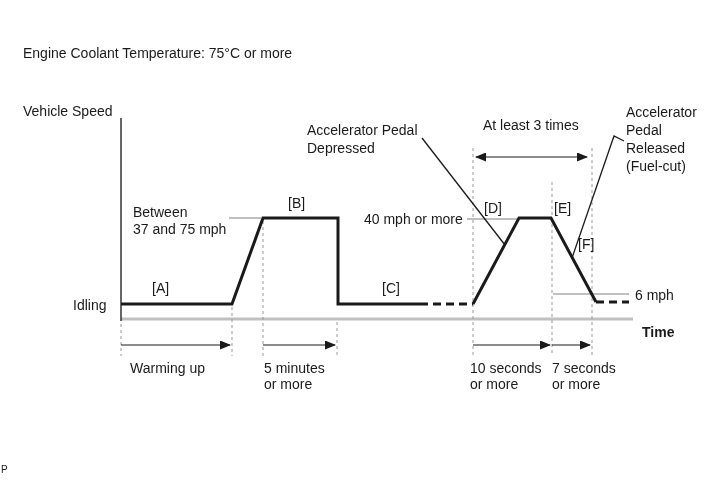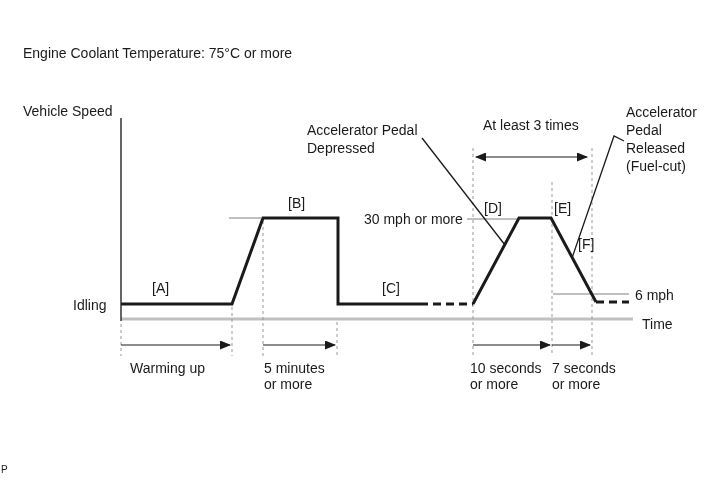--- a/index.html
+++ b/index.html
@@ -63,24 +63,26 @@
 
     <g stroke="#1a1a1a" stroke-width="1.3" fill="none">
       <line x1="422" y1="138" x2="505" y2="245"></line>
       <polyline points="624,141 614,136 572,258"></polyline>
     </g>
   </svg>
 
   <div class="lbl" style="left:23px;top:45px;">Engine Coolant Temperature: 75°C or more</div>
 
   <div class="lbl" style="left:23px;top:103px;">Vehicle Speed</div>
-  <div class="lbl" style="left:642px;top:316px;">Time</div>
+  <div class="lbl" style="left:642px;top:324px;font-weight:bold;">Time</div>
 
   <div class="lbl" style="left:73px;top:297px;">Idling</div>
-  <div class="lbl" style="left:364px;top:211px;">30 mph or more</div>
+  <div class="lbl lh17" style="left:133px;top:204px;">Between
+37 and 75 mph</div>
+  <div class="lbl" style="left:364px;top:211px;">40 mph or more</div>
   <div class="lbl" style="left:635px;top:287px;">6 mph</div>
 
   <div class="lbl" style="left:152px;top:280px;">[A]</div>
   <div class="lbl" style="left:288px;top:195px;">[B]</div>
   <div class="lbl" style="left:382px;top:280px;">[C]</div>
   <div class="lbl" style="left:484px;top:200px;">[D]</div>
   <div class="lbl" style="left:554px;top:200px;">[E]</div>
   <div class="lbl" style="left:578px;top:236px;">[F]</div>
 
   <div class="lbl lh18" style="left:307px;top:121px;">Accelerator Pedal

